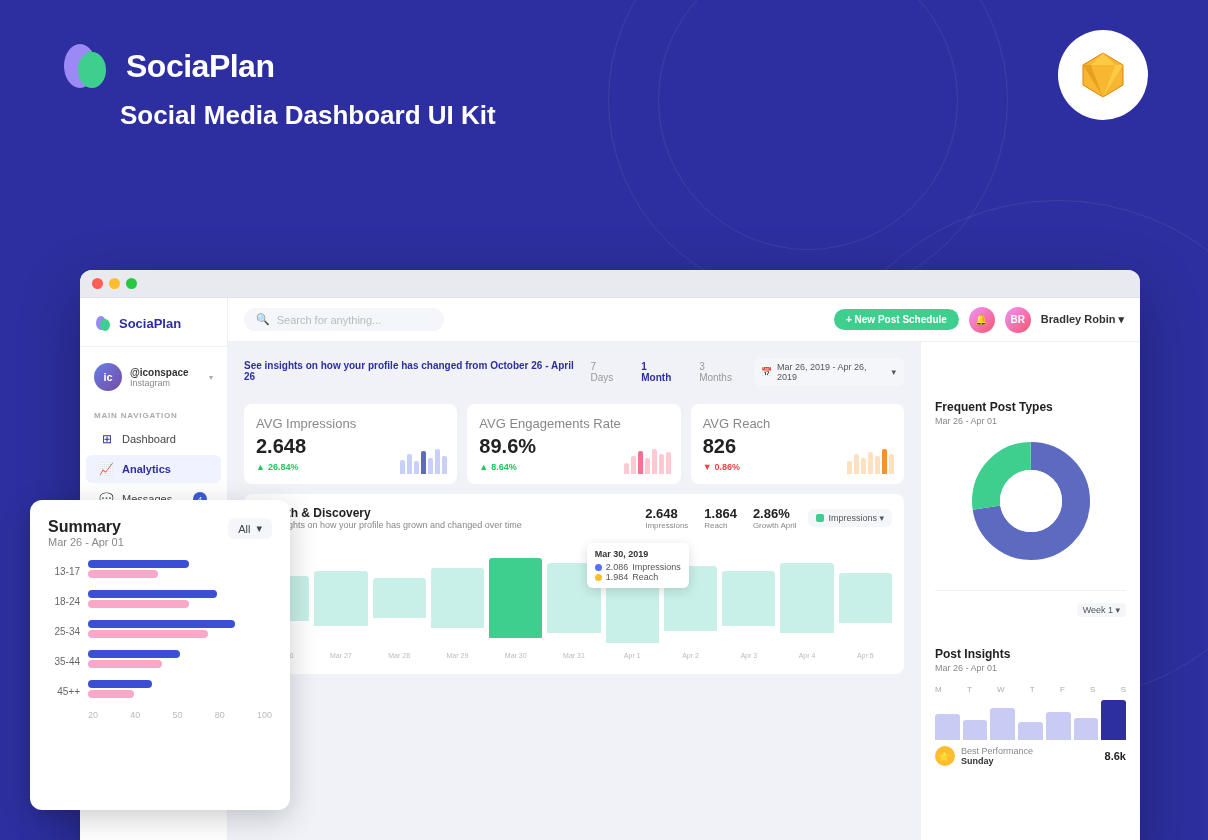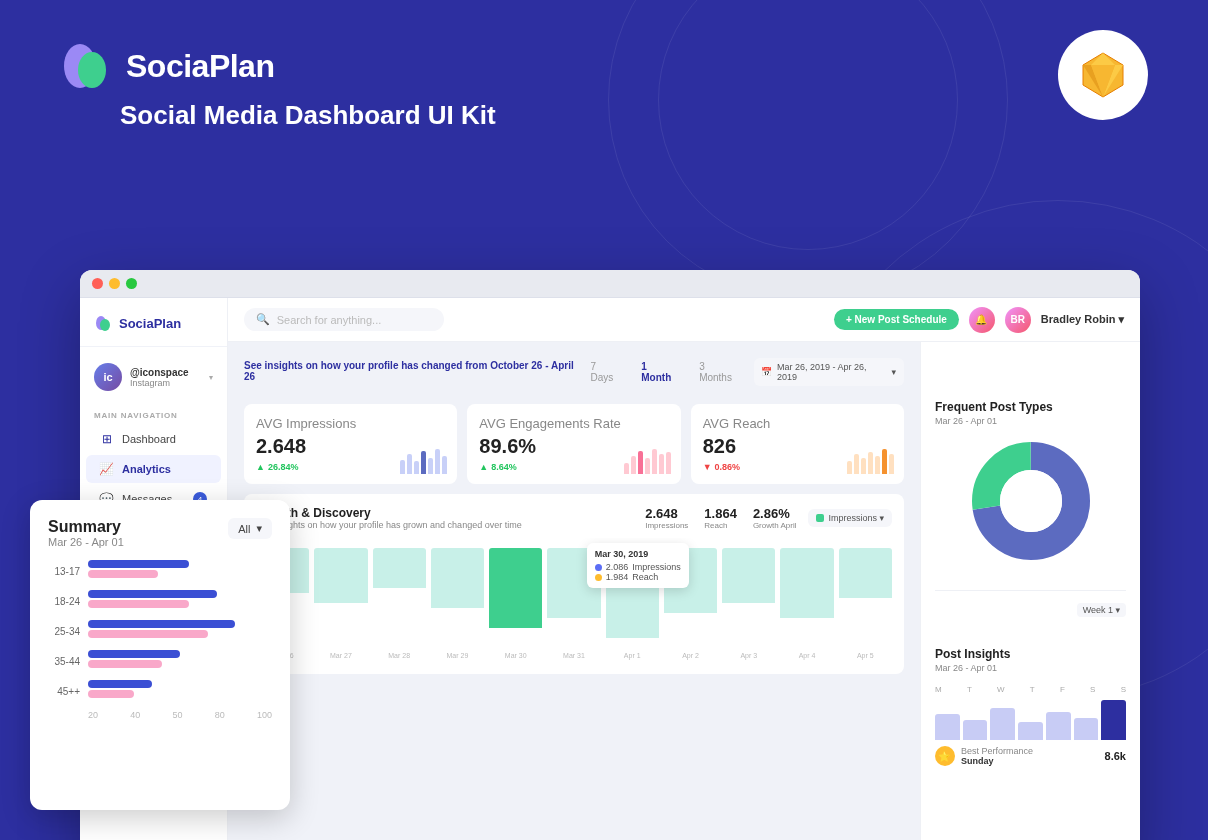--- a/index.html
+++ b/index.html
@@ -359,21 +359,21 @@
     }
     .growth-title { font-size: 12px; font-weight: 700; color: #222; }
     .growth-subtitle { font-size: 9px; color: #888; margin-bottom: 8px; }
     .growth-stat-value { font-size: 13px; font-weight: 700; color: #222; }
     .growth-stat-label { font-size: 8px; color: #888; }
 
     
     .chart-container {
       height: 110px;
       display: flex;
-      align-items: flex-start;
+      align-items: center;
       gap: 5px;
       padding-top: 10px;
       position: relative;
       overflow: hidden;
     }
     .chart-bar {
       flex: 1;
       background: #c8f0e8;
       border-radius: 3px 3px 0 0;
       min-width: 14px;

